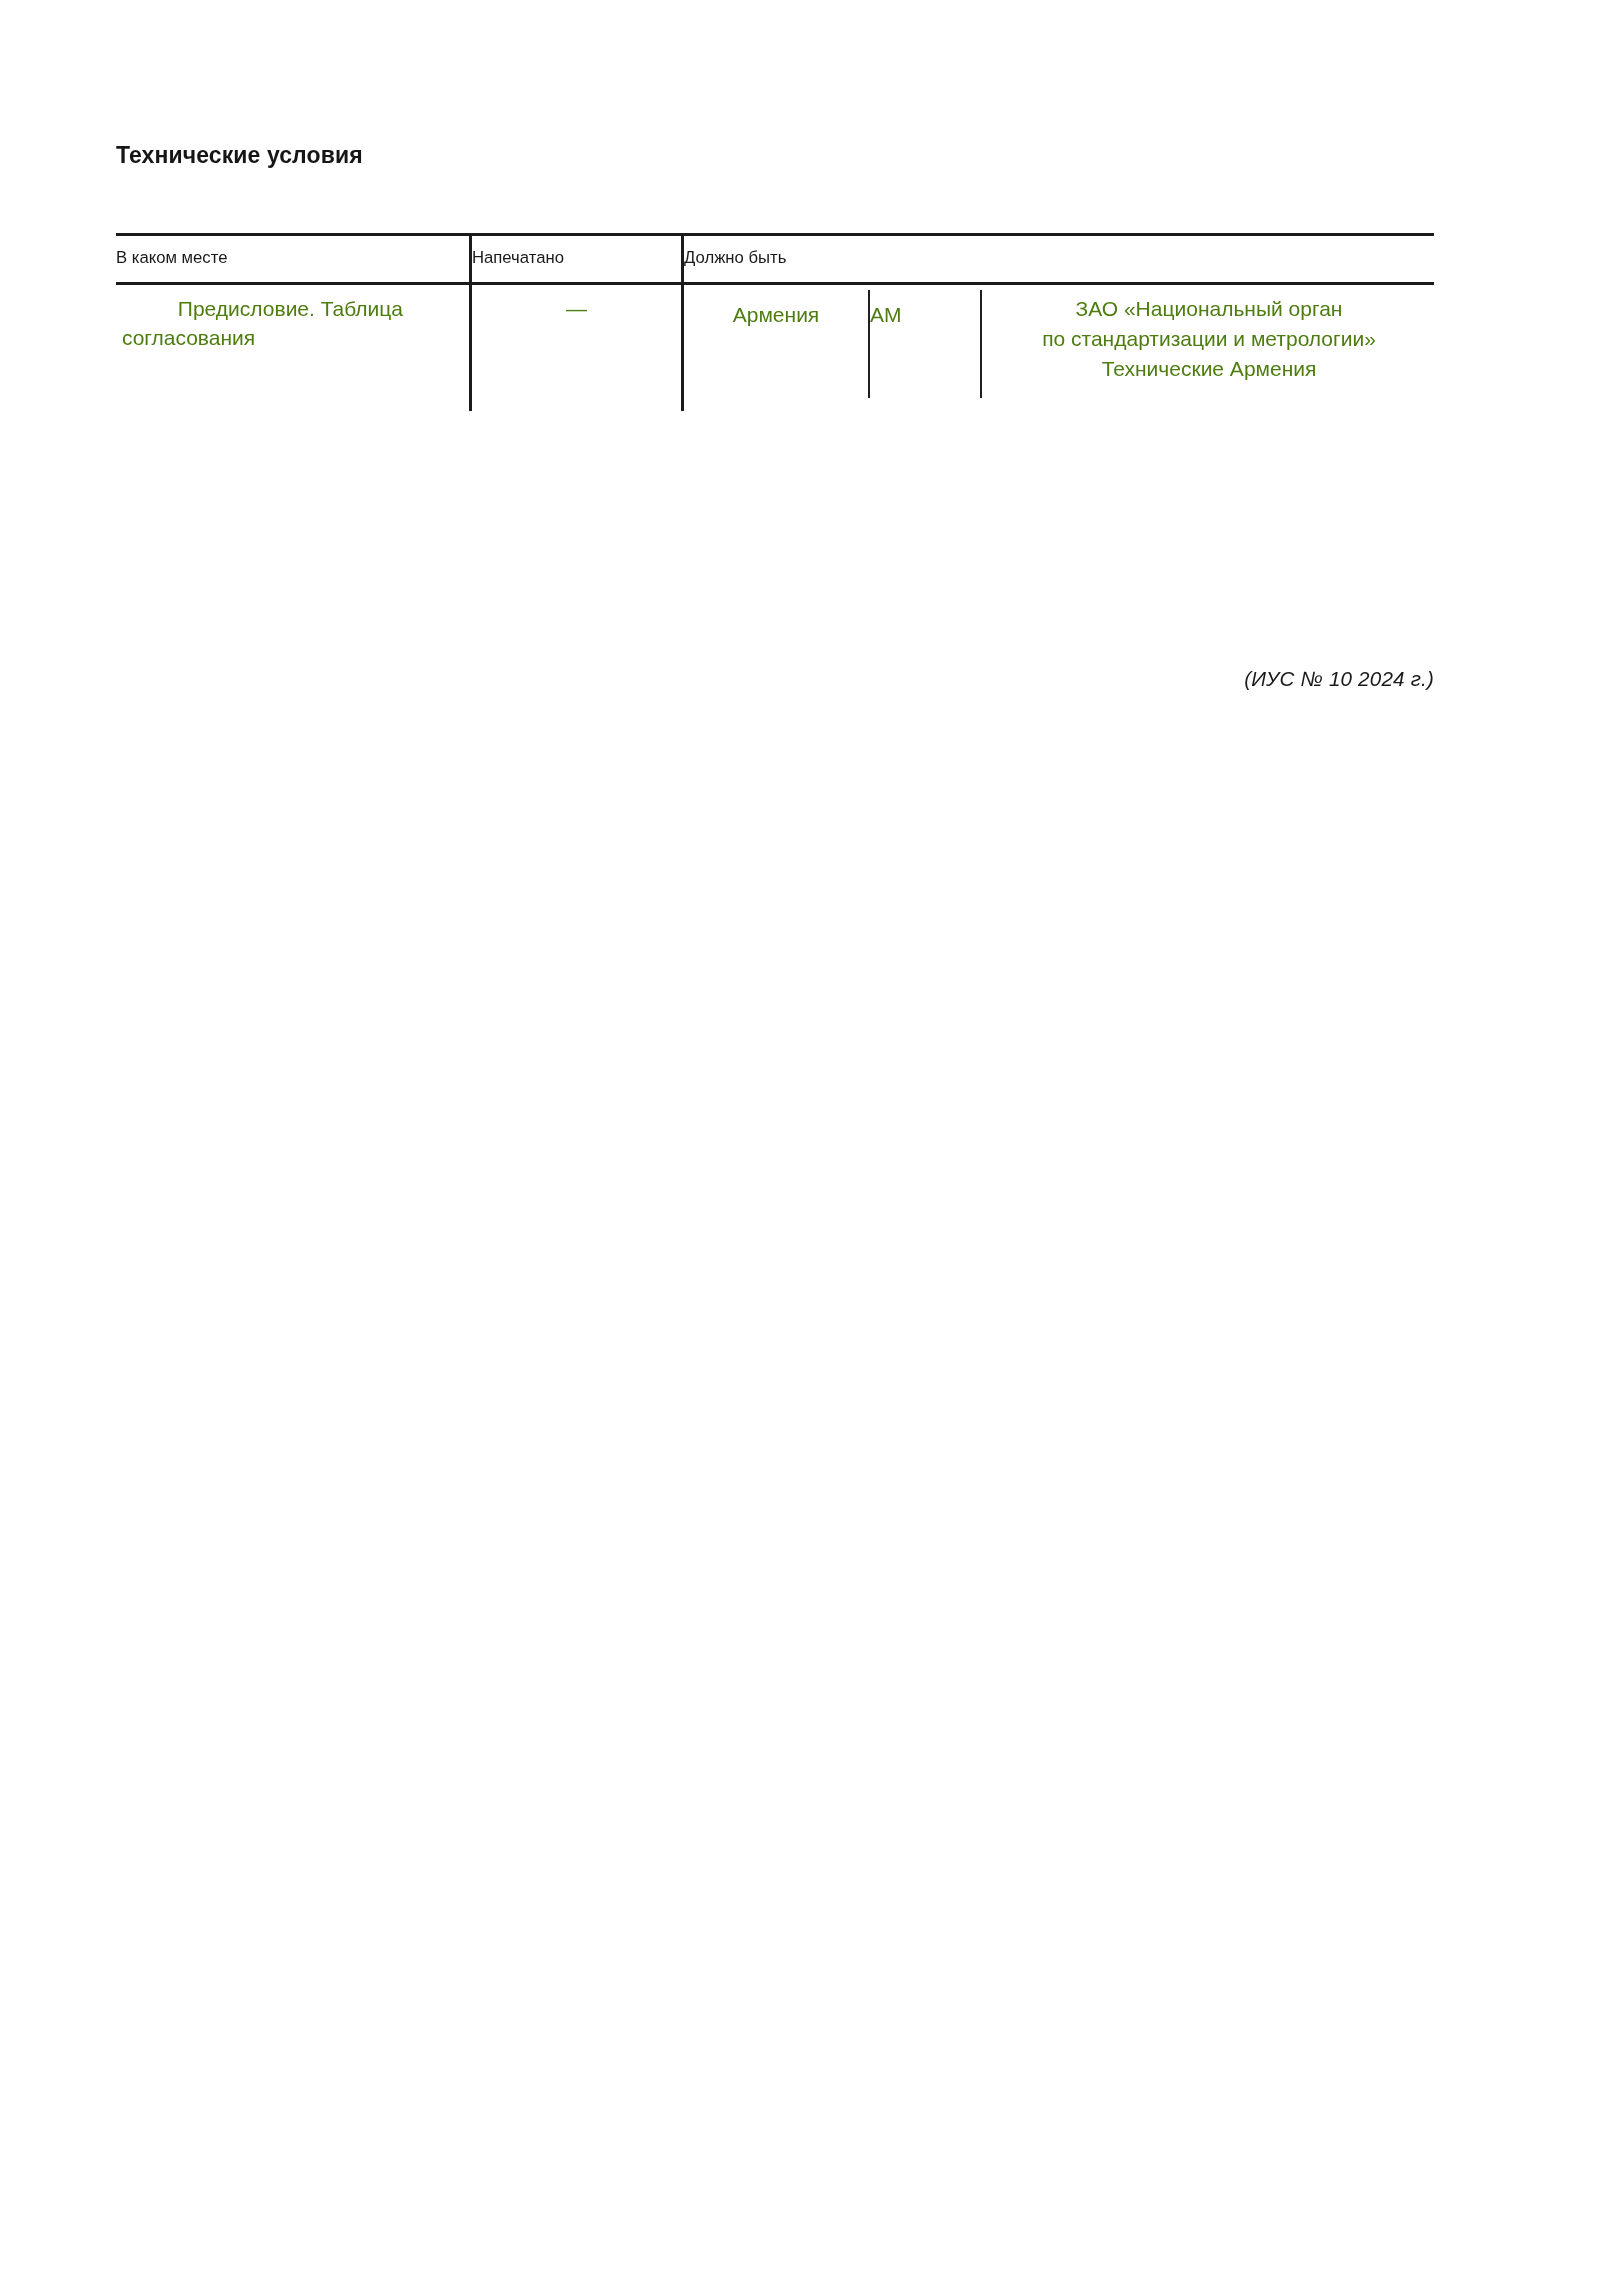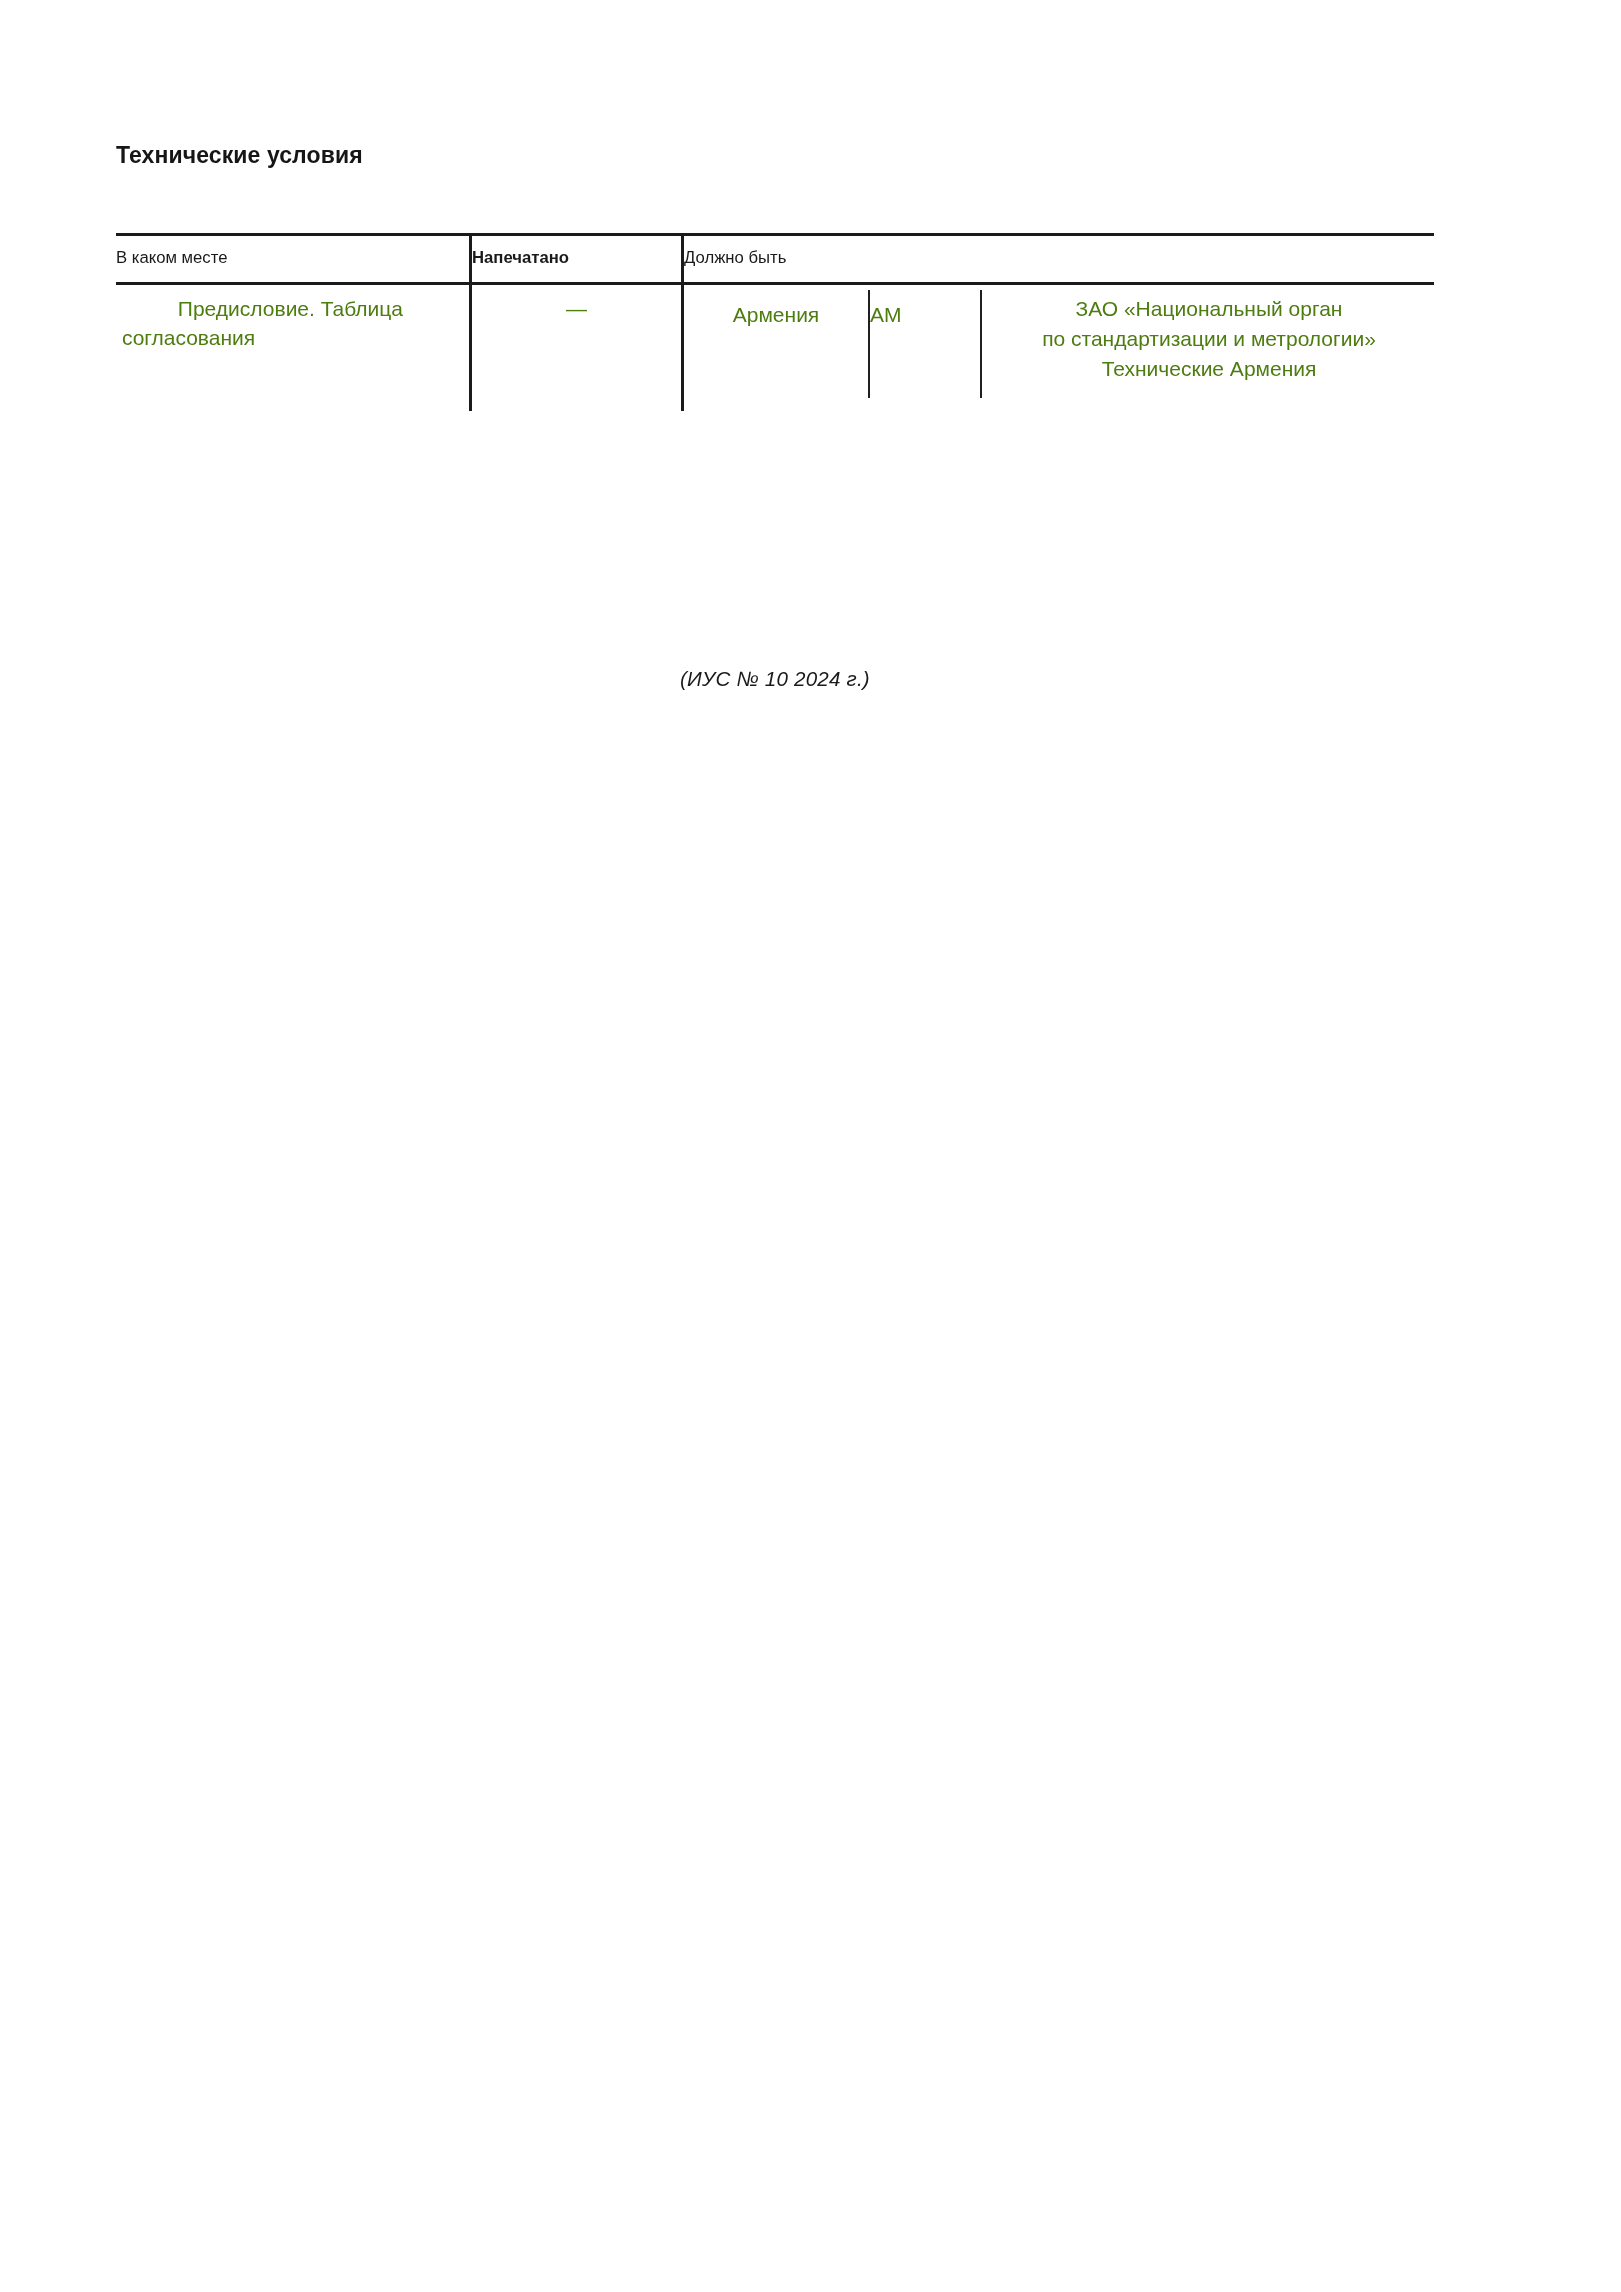--- a/index.html
+++ b/index.html
@@ -86,21 +86,21 @@
   
   .th {
     position: absolute;
     top: 12.7px;
     font-size: 16.7px;
     line-height: 23.5px;
     text-align: left;
     color: #1a1a1a;
   }
   .th-where  { left: 0px;   width: 353px; }
-  .th-print  { left: 356px; width: 249px; font-weight: bold; }
+  .th-print  { left: 356px; width: 249px; }
   .th-should { left: 568px; width: 751px; }
 
   
   .td {
     position: absolute;
     font-size: 21px;
     line-height: 29px;
     color: #4d7c0f;
   }
   .td-where {
@@ -141,21 +141,21 @@
     line-height: 30px;
   }
   .td-body span { display: block; }
 
   
   .footer-note {
     position: absolute;
     left: 0;
     top: 434px;
     width: 1318px;
-    text-align: center;
+    text-align: right;
     font-size: 20.6px;
     font-style: italic;
     color: #1a1a1a;
     letter-spacing: 0.2px;
   }
 </style>
 </head>
 <body>
 
 <div class="page">

